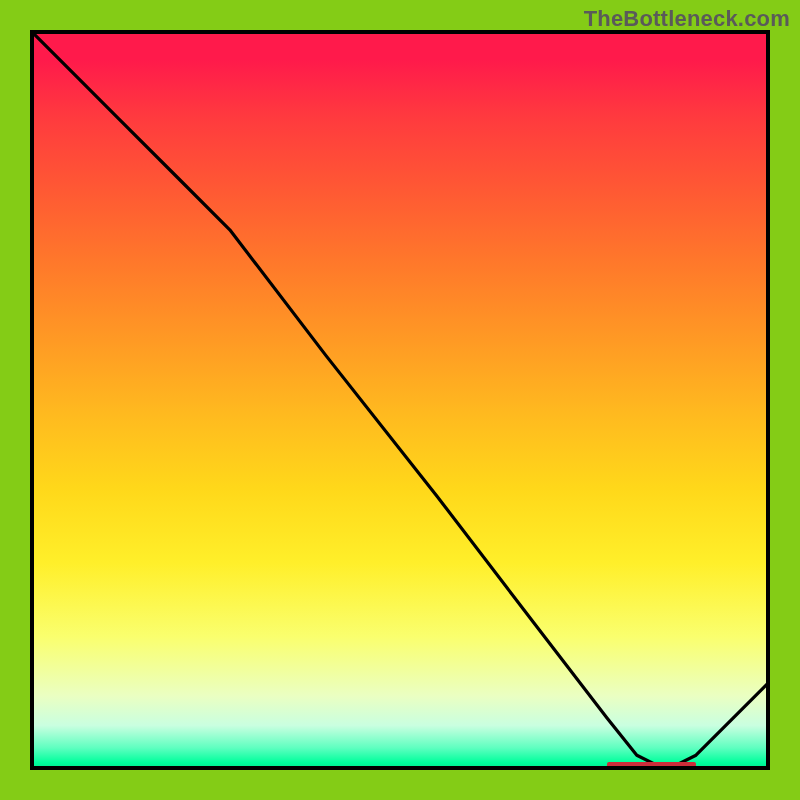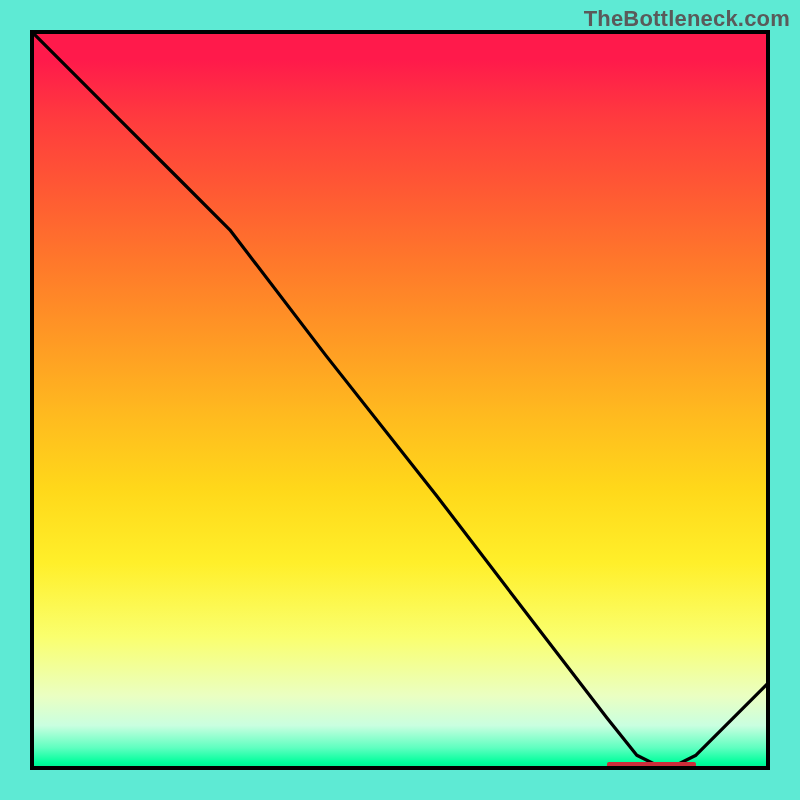--- a/index.html
+++ b/index.html
@@ -8,21 +8,21 @@
     width: 800px;
     height: 800px;
     background: #000;
     overflow: hidden;
     font-family: Arial, Helvetica, sans-serif;
   }
   .canvas {
     position: relative;
     width: 800px;
     height: 800px;
-    background: #5eead4;
+    background: #84cc16;
   }
   .watermark {
     position: absolute;
     top: 6px;
     right: 10px;
     color: #5a5a5a;
     font-size: 22px;
     font-weight: 600;
     letter-spacing: 0.2px;
   }

